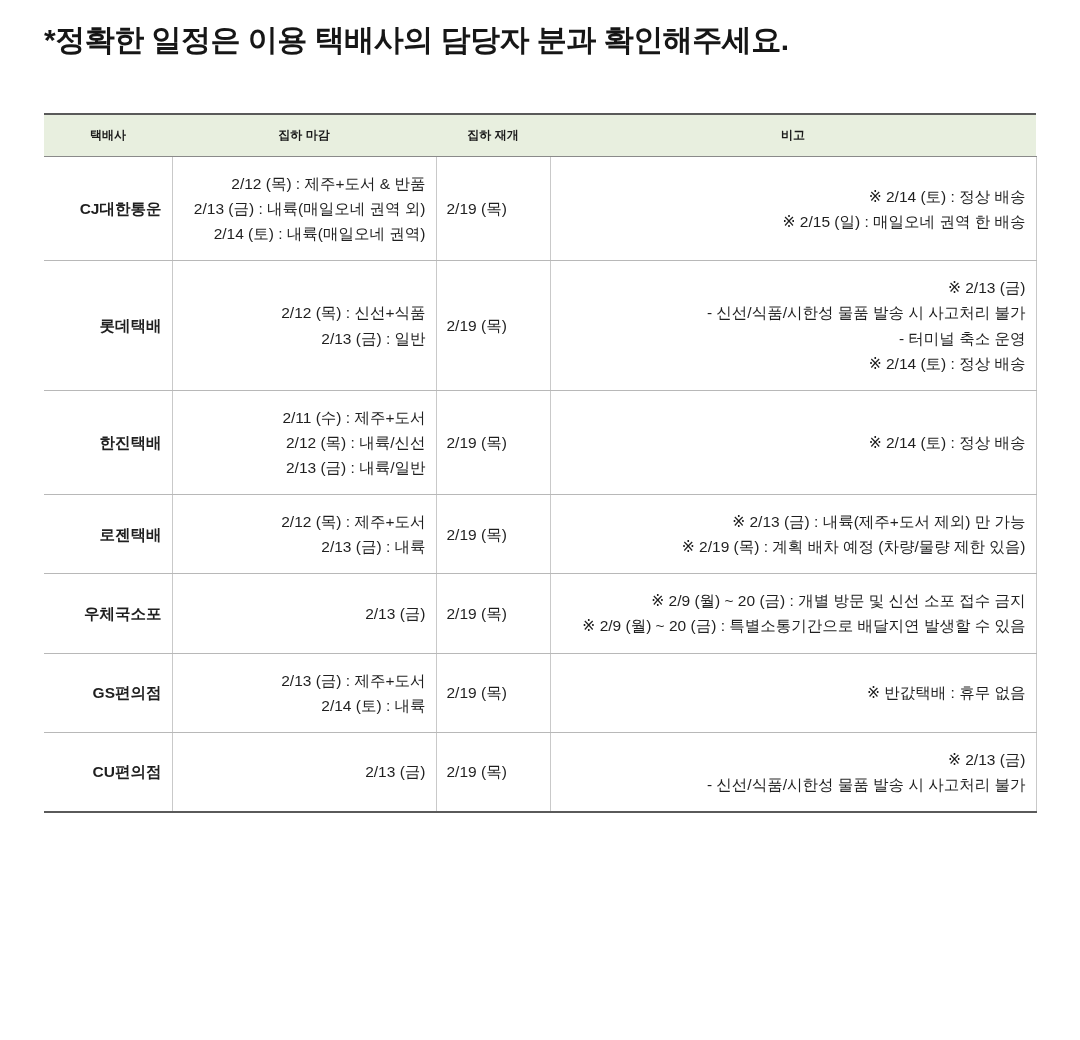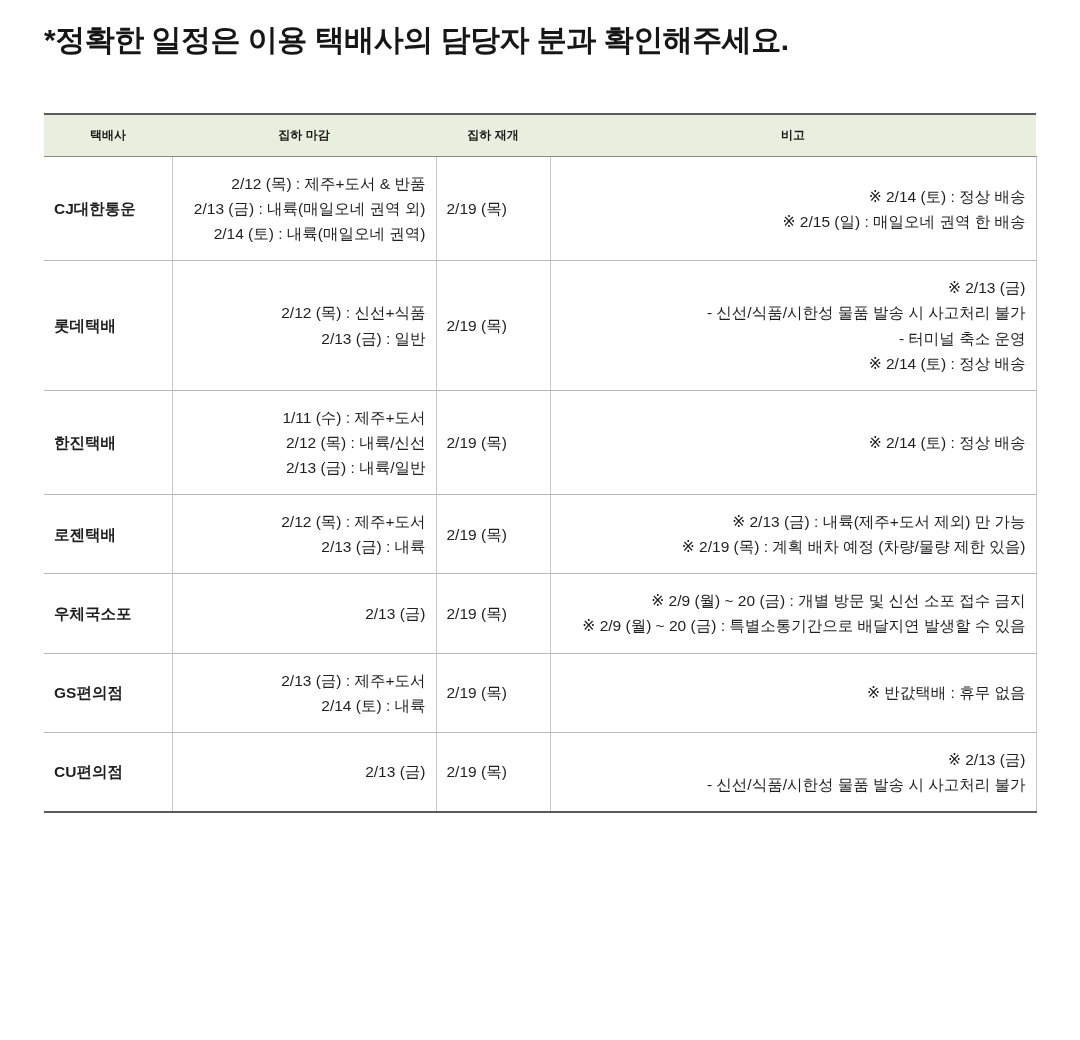--- a/index.html
+++ b/index.html
@@ -68,21 +68,21 @@
     font-size: 15.5px;
     padding: 14px 10px;
     vertical-align: middle;
     line-height: 1.62;
     color: #1f1f1f;
   }
   table.schedule tbody tr:last-child td {
     border-bottom: none;
   }
   td.carrier {
-    text-align: left;
+    text-align: right;
     font-weight: 700;
     font-size: 16px;
     white-space: nowrap;
   }
   td.cutoff {
     text-align: right;
     white-space: pre-line;
   }
   td.resume {
     white-space: nowrap;
@@ -133,21 +133,21 @@
           <td class="cutoff">2/12 (목) : 신선+식품
 2/13 (금) : 일반</td>
           <td class="resume">2/19 (목)</td>
           <td class="remark">※ 2/13 (금)
 - 신선/식품/시한성 물품 발송 시 사고처리 불가
 - 터미널 축소 운영
 ※ 2/14 (토) : 정상 배송</td>
         </tr>
         <tr>
           <td class="carrier">한진택배</td>
-          <td class="cutoff">1/11 (수) : 제주+도서
+          <td class="cutoff">2/11 (수) : 제주+도서
 2/12 (목) : 내륙/신선
 2/13 (금) : 내륙/일반</td>
           <td class="resume">2/19 (목)</td>
           <td class="remark">※ 2/14 (토) : 정상 배송</td>
         </tr>
         <tr class="row-tall">
           <td class="carrier">로젠택배</td>
           <td class="cutoff">2/12 (목) : 제주+도서
 2/13 (금) : 내륙</td>
           <td class="resume">2/19 (목)</td>

